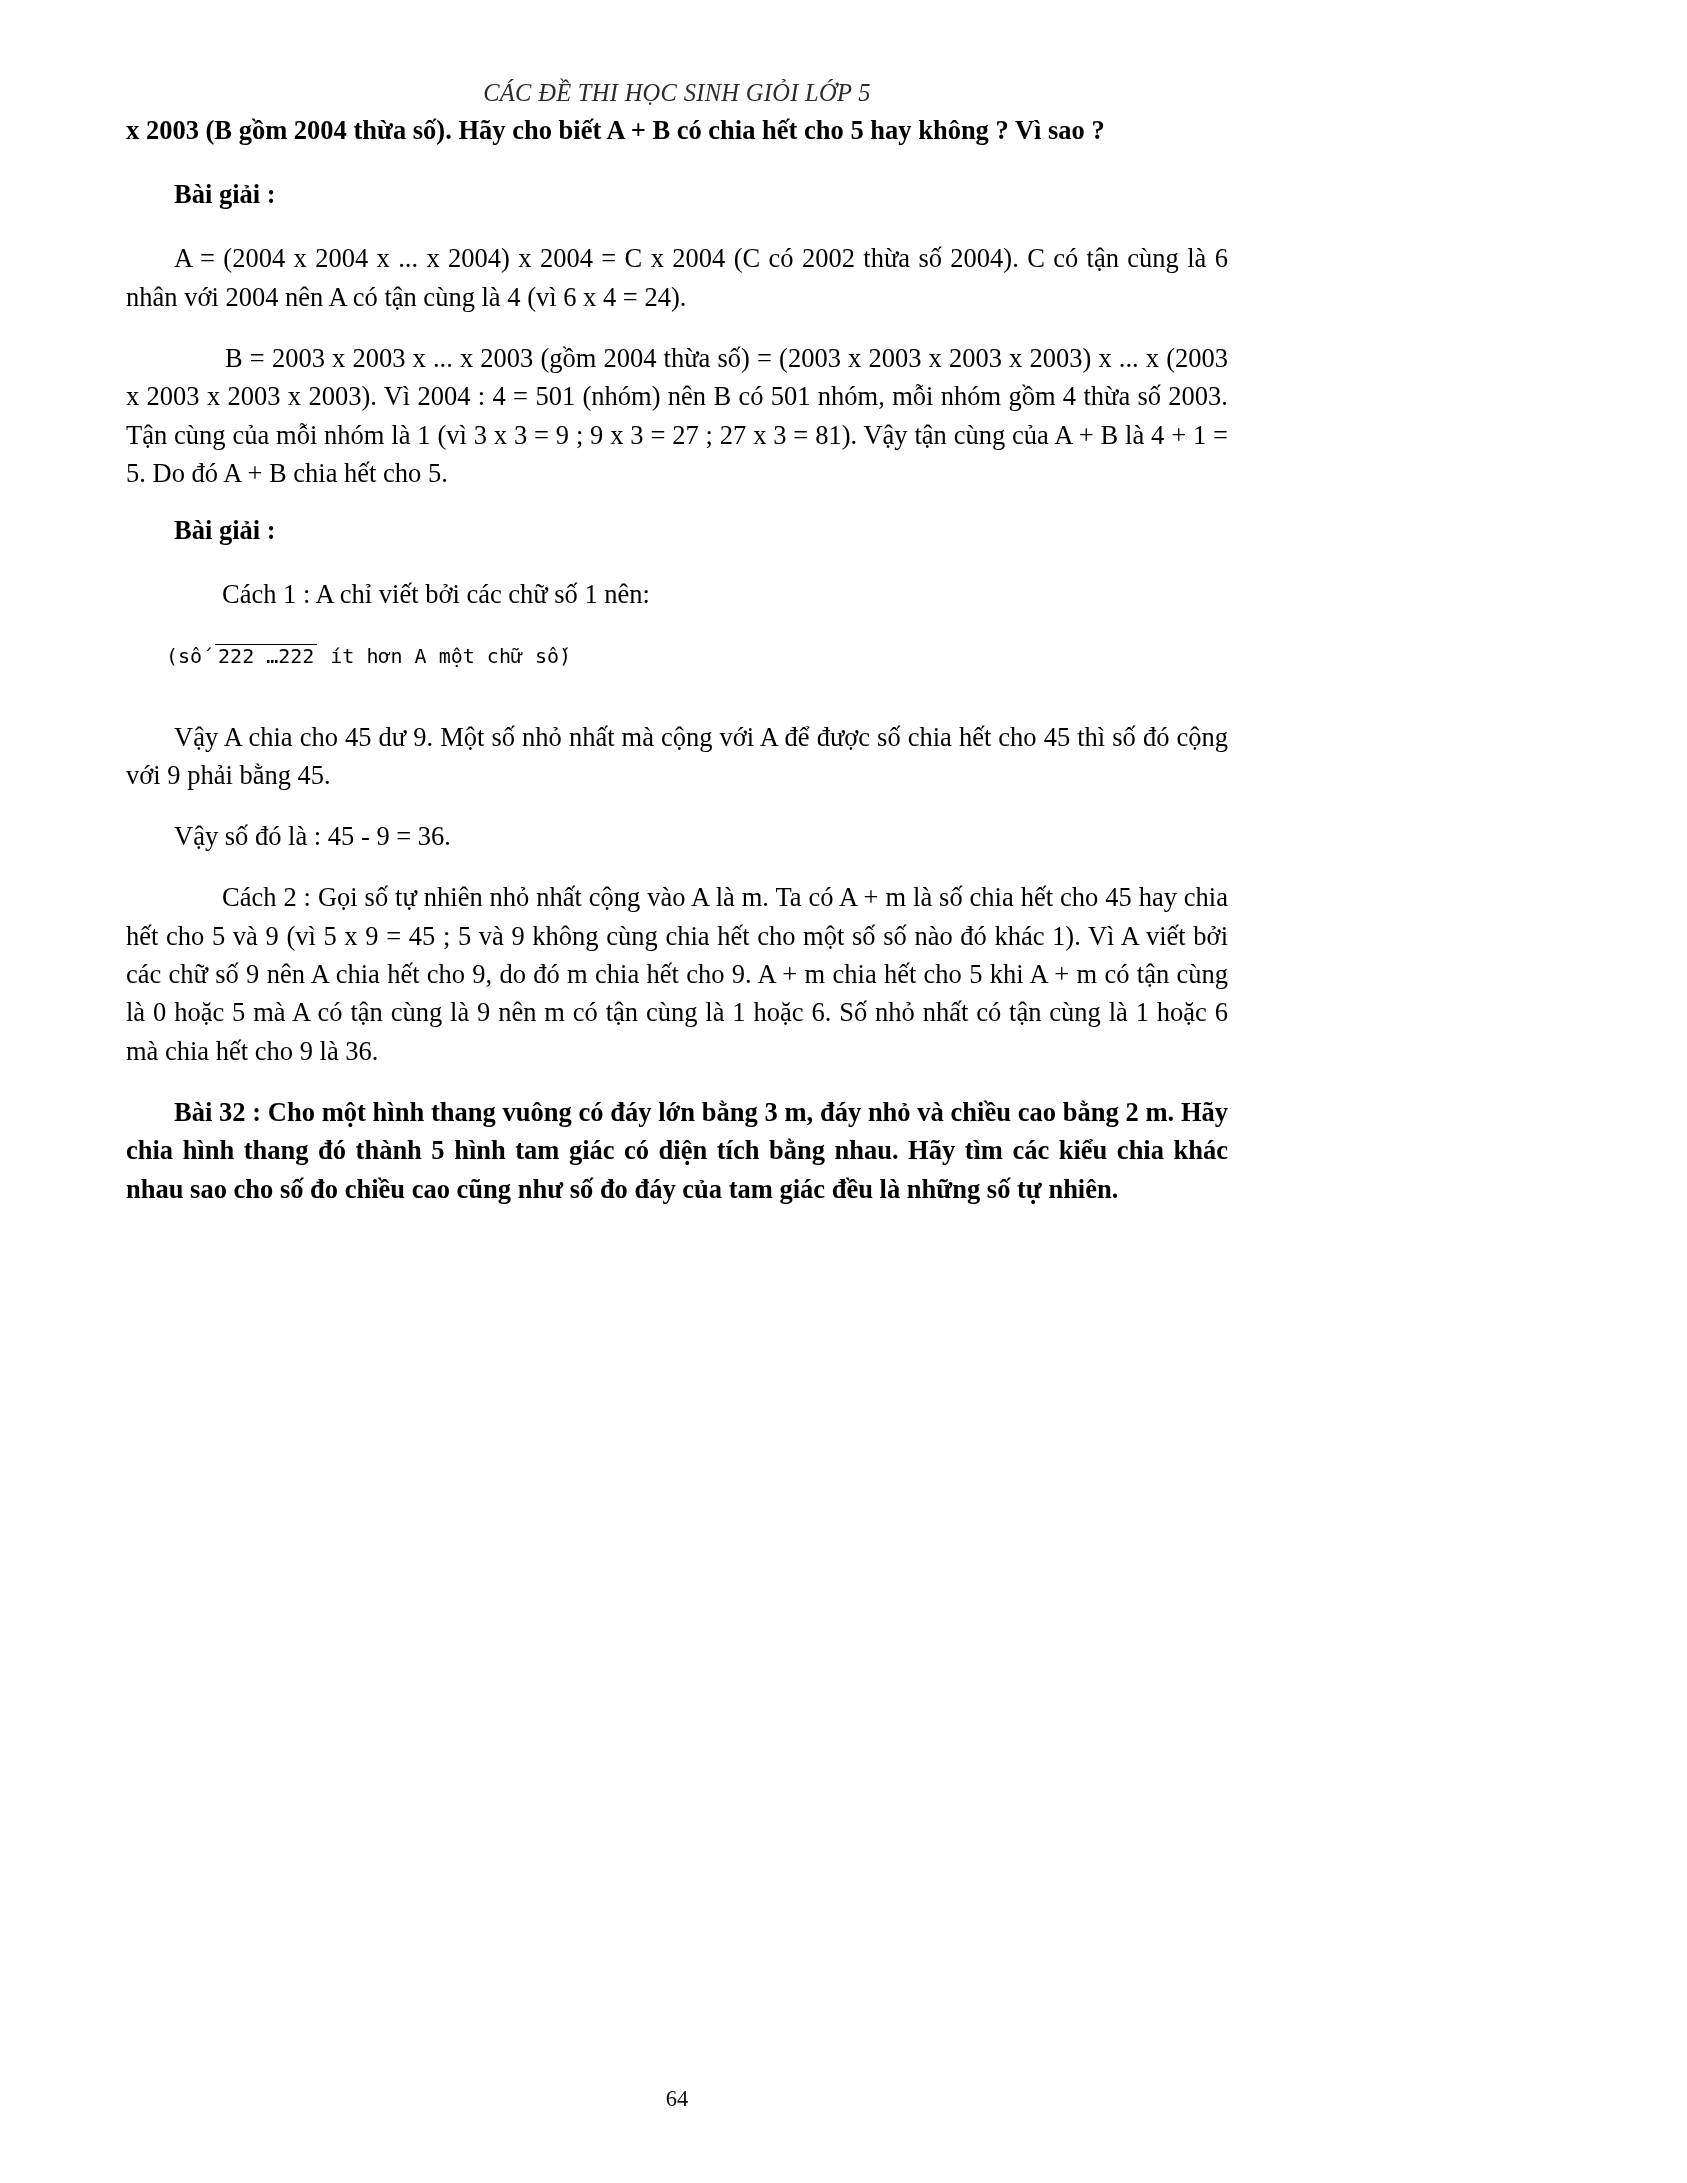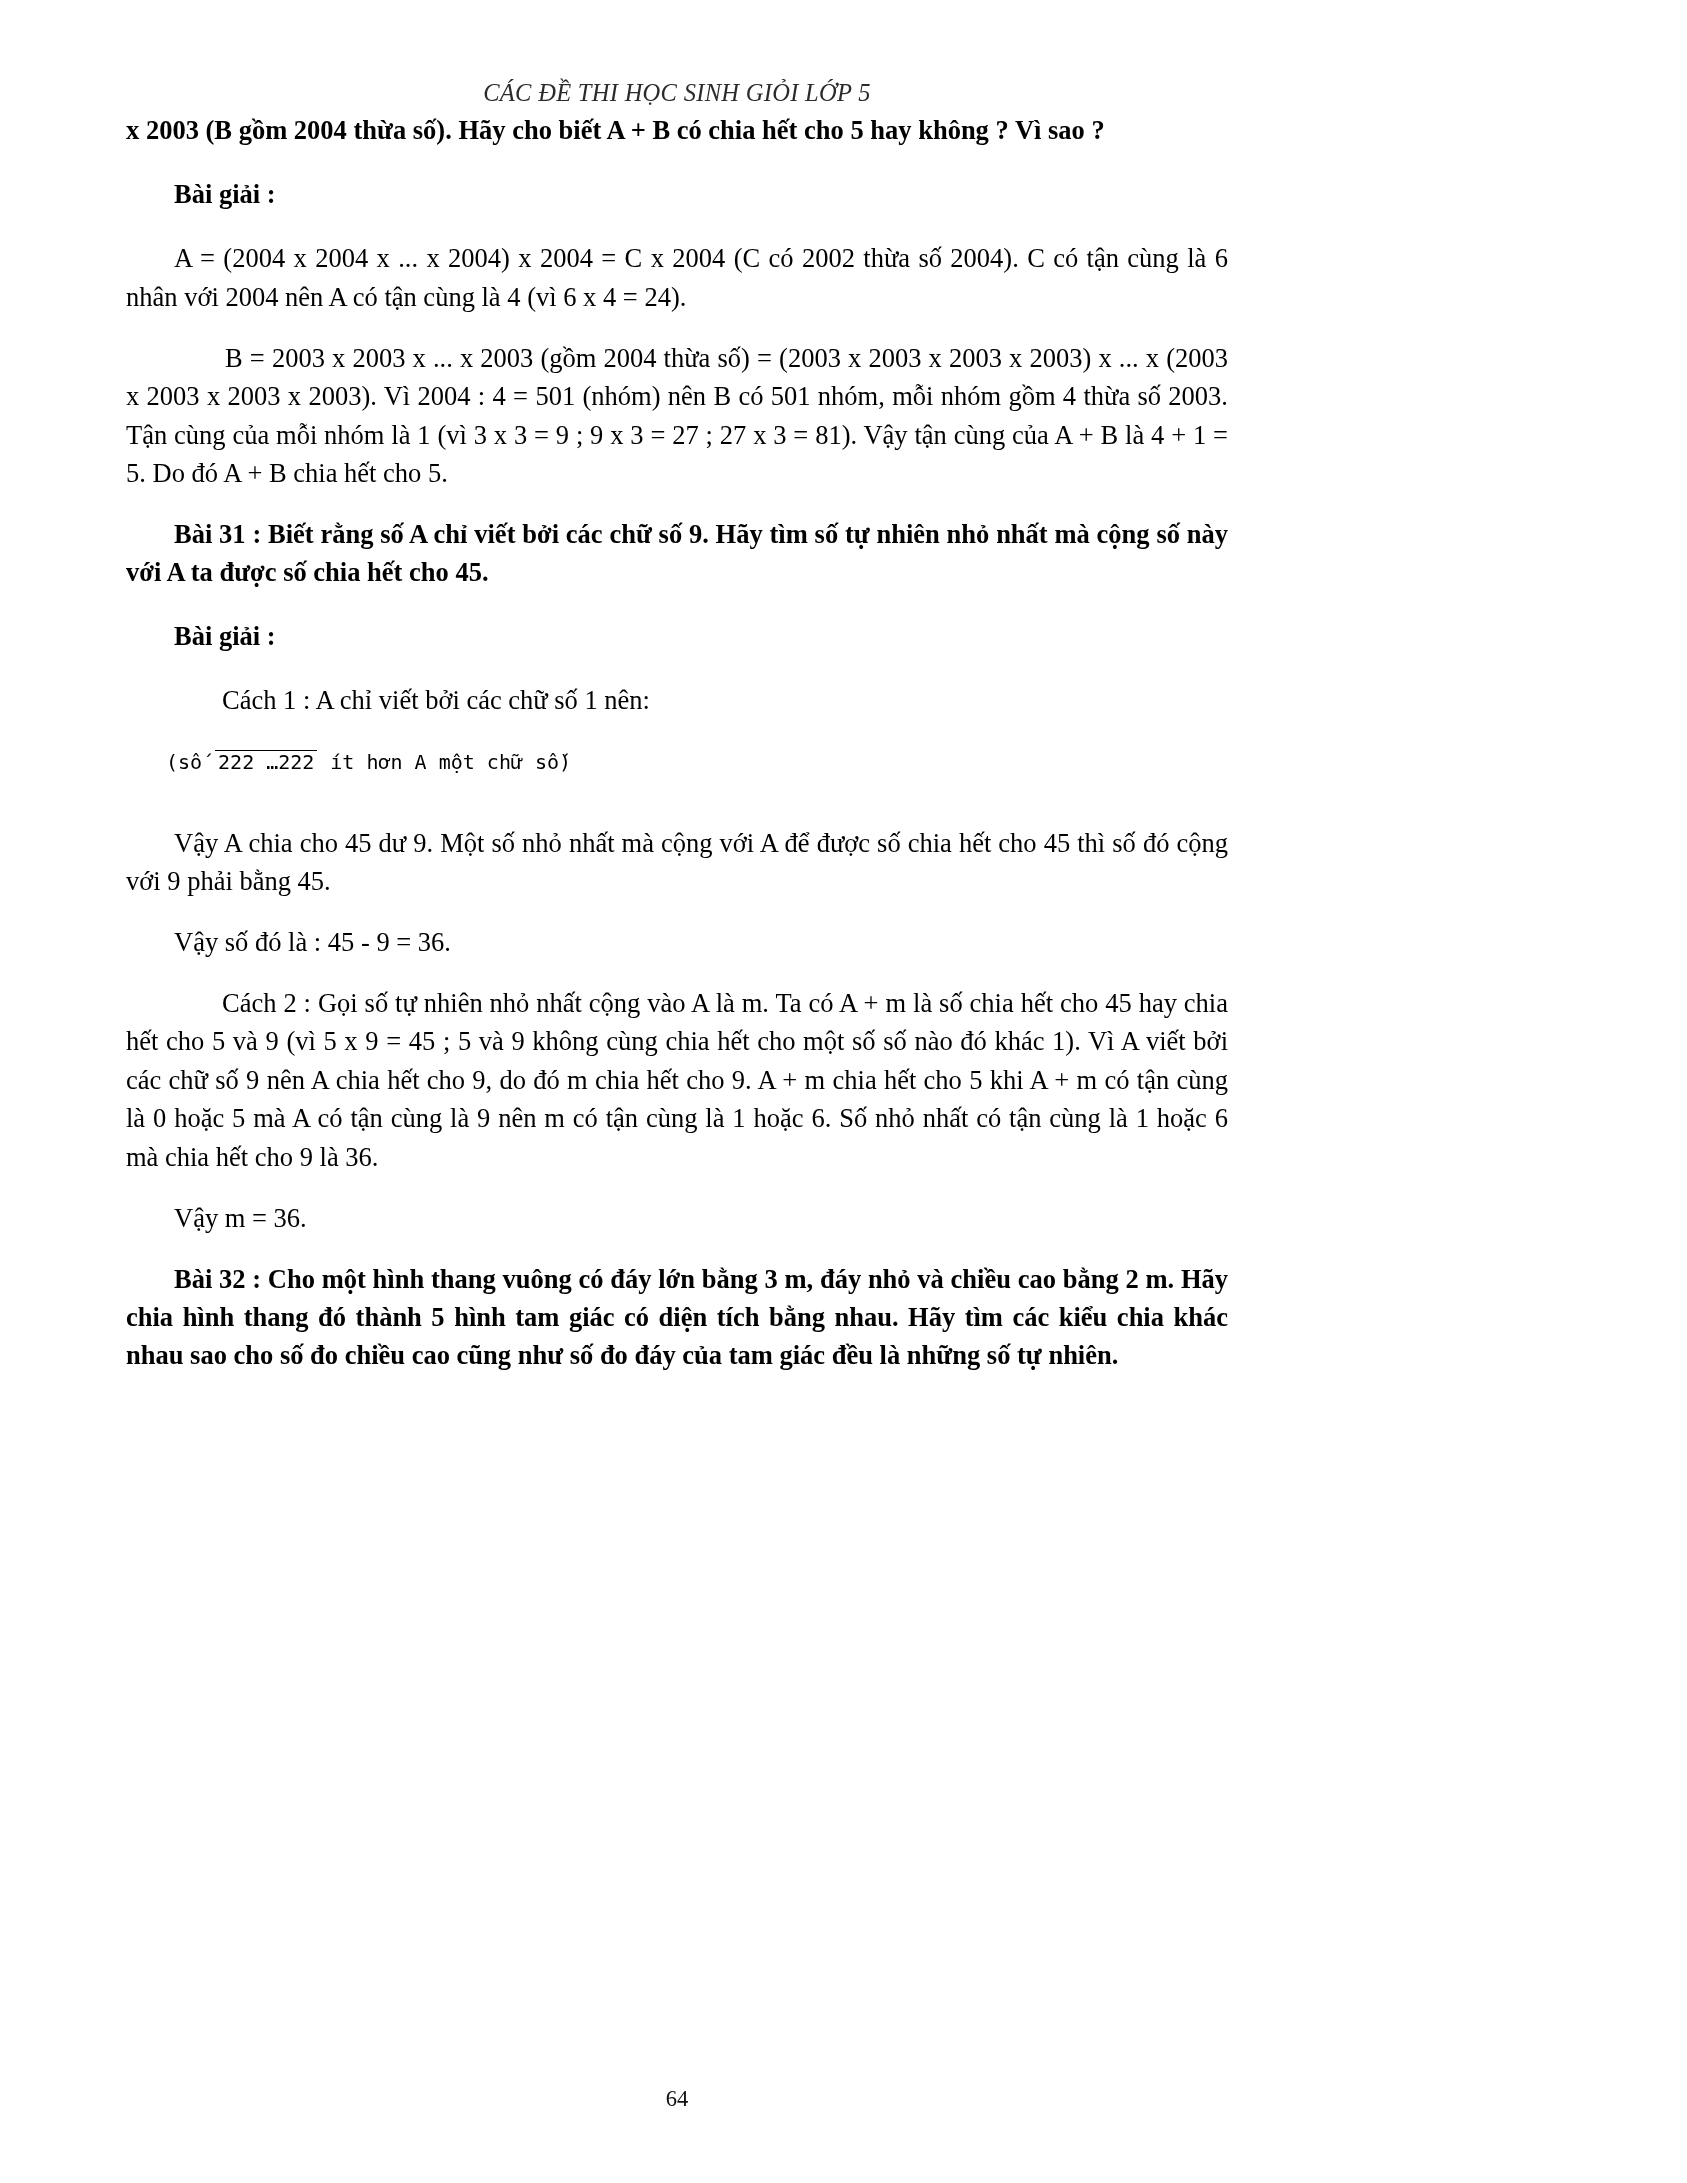--- a/index.html
+++ b/index.html
@@ -107,21 +107,20 @@
   <div class="header-title">CÁC ĐỀ THI HỌC SINH GIỎI LỚP 5</div>
 
   <div class="lead-line">x 2003 (B gồm 2004 thừa số). Hãy cho biết A + B có chia hết cho 5 hay không ? Vì sao ?</div>
 
   <div class="sub-head">Bài giải :</div>
 
   <div class="para indent">A = (2004 x 2004 x ... x 2004) x 2004 = C x 2004 (C có 2002 thừa số 2004). C có tận cùng là 6 nhân với 2004 nên A có tận cùng là 4 (vì 6 x 4 = 24).</div>
 
   <div class="para indent-lg">B = 2003 x 2003 x ... x 2003 (gồm 2004 thừa số) = (2003 x 2003 x 2003 x   2003) x ... x (2003 x 2003 x 2003 x 2003). Vì 2004 : 4 = 501 (nhóm) nên B có 501 nhóm, mỗi nhóm gồm 4 thừa số 2003. Tận cùng của mỗi nhóm là 1 (vì 3 x 3 = 9 ; 9 x 3 = 27 ; 27 x 3 = 81). Vậy tận cùng của A + B là 4 + 1 = 5. Do đó A + B chia hết cho 5.</div>
 
-  <div class="problem">Bài 31 : Biết rằng số A chỉ viết bởi các chữ số 9. Hãy tìm số tự nhiên nhỏ nhất mà cộng số này với A ta được số chia hết cho 45.</div>
 
   <div class="sub-head">Bài giải :</div>
 
   <div class="para indent">
     <span class="i">Cách 1 :</span><span> A chỉ viết bởi các chữ số 1 nên:</span>
   </div>
 
   <div class="formula-block">
     <div class="formula-line fsmall">
       <span>(số </span><span class="ovl">222 …222</span><span> ít hơn A một chữ số)</span>
@@ -129,20 +128,19 @@
   </div>
 
   <div class="para indent">Vậy A chia cho 45 dư 9. Một số nhỏ nhất mà cộng với A để được số chia hết cho 45 thì số đó cộng với 9 phải bằng 45.</div>
 
   <div class="para indent">Vậy số đó là : 45 - 9 = 36.</div>
 
   <div class="para indent">
     <span class="i">Cách 2 :</span><span> Gọi số tự nhiên nhỏ nhất cộng vào A là m. Ta có A + m là số chia hết cho 45 hay chia hết cho 5 và 9 (vì 5 x 9 = 45 ; 5 và 9 không cùng chia hết cho một số số nào đó khác 1). Vì A viết bởi các chữ số 9 nên A chia hết cho 9, do đó m chia hết cho 9. A + m chia hết cho 5 khi A + m có tận cùng là 0 hoặc 5 mà A có tận cùng là 9 nên m có tận cùng là 1 hoặc 6. Số nhỏ nhất có tận cùng là 1 hoặc 6 mà chia hết cho 9 là 36.</span>
   </div>
 
-  <div class="para indent">Vậy m = 36.</div>
 
   <div class="problem">Bài 32 : Cho một hình thang vuông có đáy lớn bằng 3 m, đáy nhỏ và chiều cao bằng 2 m. Hãy chia hình thang đó thành 5 hình tam giác có diện tích bằng nhau. Hãy tìm các kiểu chia khác nhau sao cho số đo chiều cao cũng như số đo đáy của tam giác đều là những số tự nhiên.</div>
 
   <div class="page-number">64</div>
 
 </div>
 
 
 </body></html>

